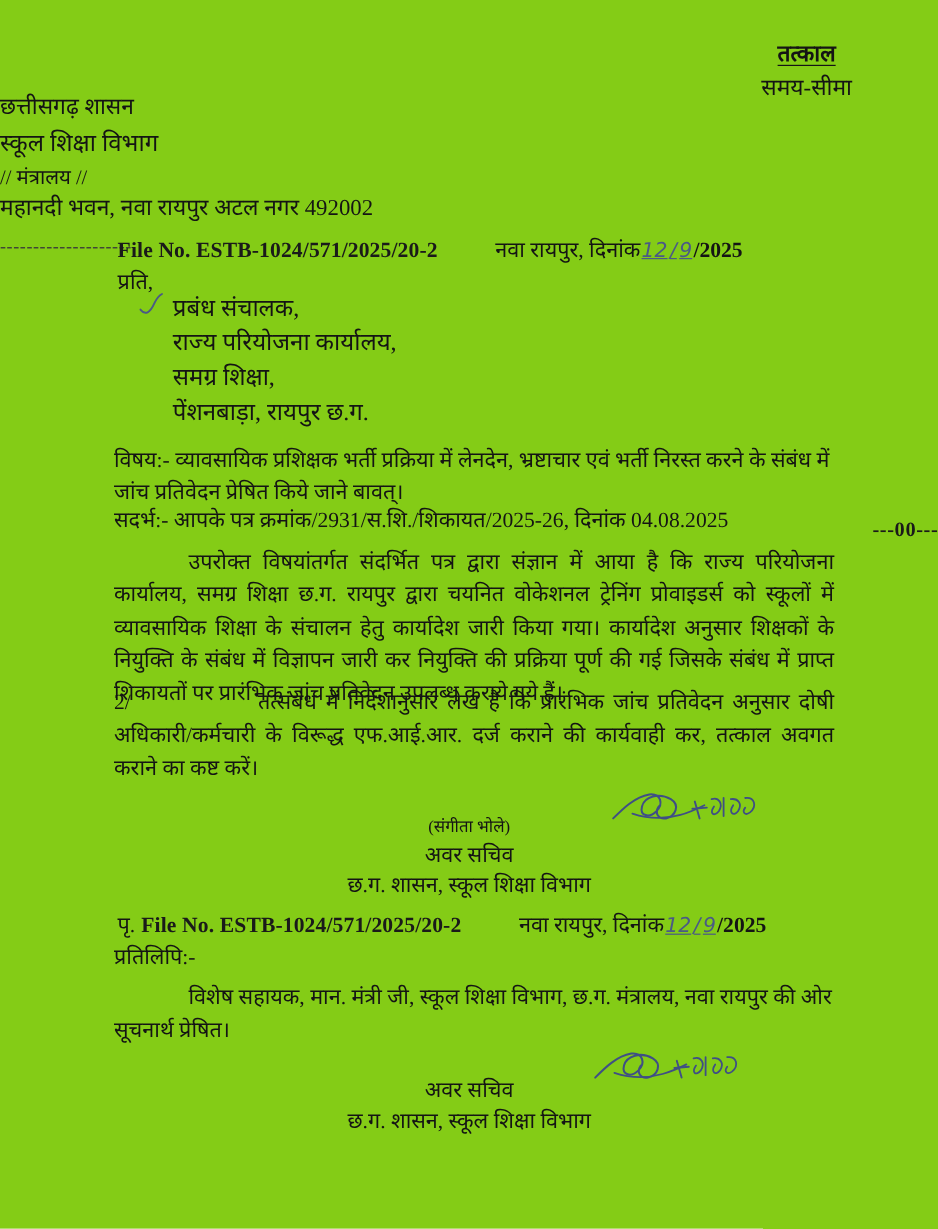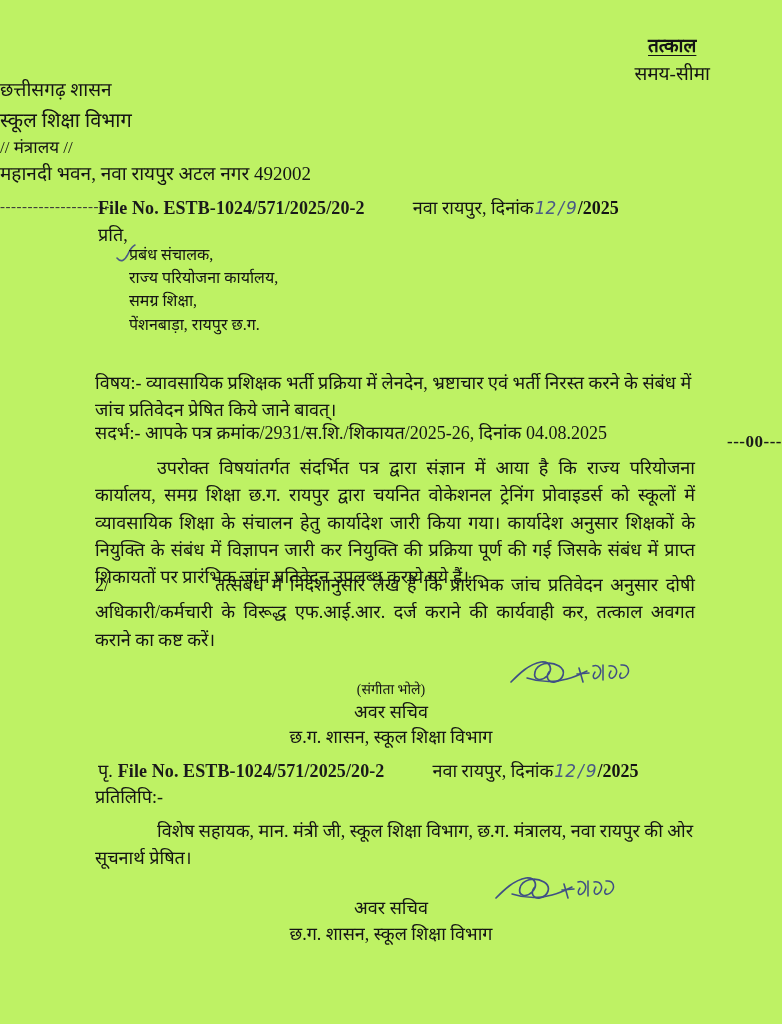--- a/index.html
+++ b/index.html
@@ -8,21 +8,21 @@
     background: #ffffff;
   }
   body {
     font-family: "Liberation Serif", "DejaVu Serif", serif;
     color: #1a1a1a;
   }
   .page {
     position: relative;
     width: 782px;
     height: 1024px;
-    background: #bef264;
+    background: #84cc16;
     overflow: hidden;
     box-sizing: border-box;
   }
 
   
   .hi {
     font-family: "Liberation Serif", "DejaVu Serif", serif;
     color: #141414;
   }
   .bold { font-weight: bold; }
@@ -87,35 +87,36 @@
     margin-left: 48px;
     white-space: nowrap;
   }
   .ink {
     color: #4a5a86;
     font-family: "DejaVu Sans", sans-serif;
     font-style: italic;
     font-weight: normal;
     font-size: 17px;
     padding: 0 1px;
+    text-decoration: underline;
   }
   .printed-year { font-weight: bold; }
 
   
   .to-label {
     position: absolute;
     top: 222px;
     left: 98px;
     font-size: 18px;
   }
   .addressee {
     position: absolute;
     top: 243px;
-    left: 129px;
-    font-size: 16px;
+    left: 144px;
+    font-size: 20px;
     line-height: 1.45;
   }
   .addressee div { white-space: nowrap; }
   .tick {
     position: absolute;
     top: 244px;
     left: 116px;
     width: 26px;
     height: 24px;
     pointer-events: none;

